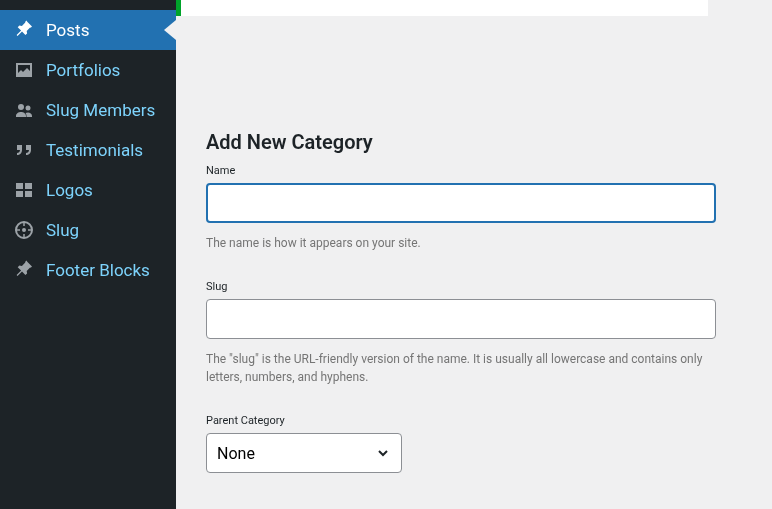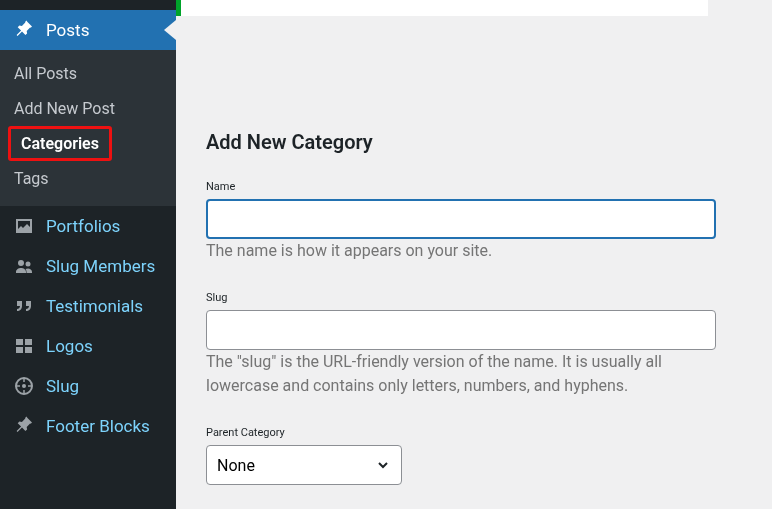--- a/index.html
+++ b/index.html
@@ -85,21 +85,21 @@
       width: 532px;
       height: 16px;
       border-left: 5px solid #00a32a;
       background: #fff;
     }
     .form-area { margin-top: 130px; }
     .page-title {
       font-size: 20px;
       font-weight: 600;
       color: #1d2327;
-      margin-bottom: 26px;
+      margin-bottom: 10px;
     }
     .form-label {
       font-size: 11px;
       color: #1d2327;
       margin-bottom: 6px;
       display: block;
     }
     .text-input {
       width: 510px;
       height: 40px;
@@ -108,22 +108,22 @@
       background: #fff;
       font-size: 16px;
       padding: 0 10px;
     }
     .text-input.focused {
       border: 2px solid #2271b1;
       outline: none;
     }
     .help-text {
       color: #757575;
-      font-size: 16px;
-      margin-top: 0;
+      font-size: 12px;
+      margin-top: 11px;
       line-height: 1.5;
       max-width: 510px;
     }
     .field-group { margin-bottom: 28px; }
     .select {
       width: 196px;
       height: 40px;
       border: 1px solid #8c8f94;
       border-radius: 4px;
       background: #fff;
@@ -145,26 +145,20 @@
 
   <div class="sidebar-item active">
     <span class="sidebar-icon">
       <svg width="20" height="20" viewBox="0 0 20 20" fill="currentColor">
           <path d="M13.5 2l4.5 4.5-1.3 1.3-.6-.2-3.4 3.4.4 2.5L11.4 15 8 11.6 3.5 16l-.9-.9L7.1 10.6 3.7 7.2l1.7-1.7 2.5.4 3.4-3.4-.2-.6L12.4.6 13.5 2z"></path>
         </svg>
     </span>
     <span class="sidebar-label">Posts</span>
   </div>
 
-  <div class="submenu">
-    <div class="submenu-item">All Posts</div>
-    <div class="submenu-item">Add New Post</div>
-    <div><span class="submenu-item highlight">Categories</span></div>
-    <div class="submenu-item">Tags</div>
-  </div>
 
   <div class="sidebar-item">
     <span class="sidebar-icon">
       <svg width="20" height="20" viewBox="0 0 20 20" fill="currentColor">
           <path d="M2 3h16v14H2V3zm2 2v8l3-3 2 2 4-4 3 3V5H4z"></path>
         </svg>
     </span>
     <span class="sidebar-label">Portfolios</span>
   </div>
 

